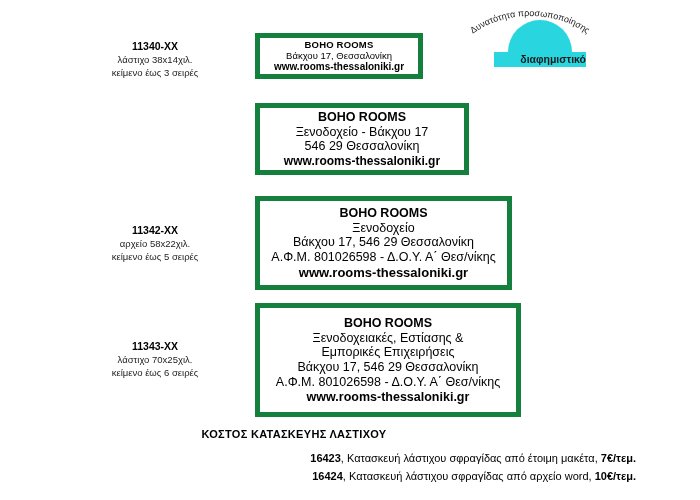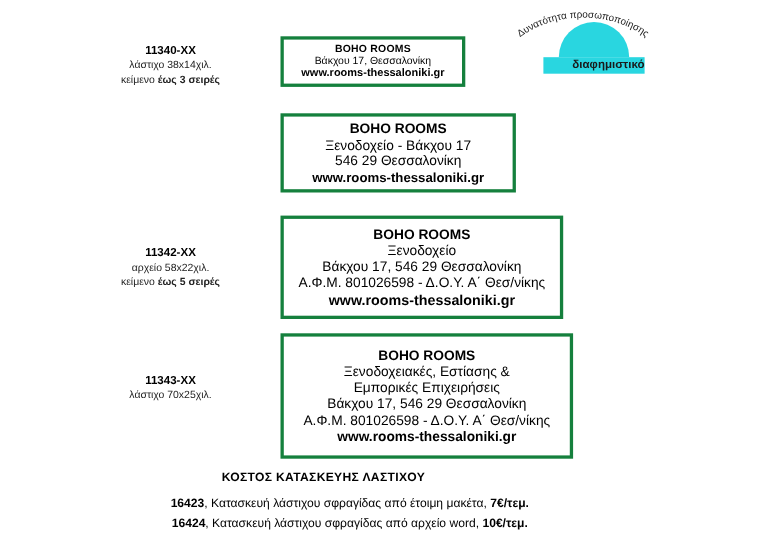--- a/index.html
+++ b/index.html
@@ -82,26 +82,26 @@
     font-weight: bold;
     color: #000;
     line-height: 13px;
   }
   .sub {
     font-size: 9.5px;
     color: #222;
     line-height: 13px;
   }
   .sub b {
-    font-weight: bold;
+    font-weight: normal;
   }
 
   .stamp {
     position: absolute;
-    border: 3px solid #15803d;
+    border: 5px solid #15803d;
     background: #fff;
     box-sizing: border-box;
     text-align: center;
     display: flex;
     flex-direction: column;
     justify-content: center;
   }
   .stamp .line {
     line-height: 1.18;
   }
@@ -143,21 +143,21 @@
     width: 588px;
     text-align: center;
     font-size: 11px;
     font-weight: bold;
     letter-spacing: 0.3px;
   }
   .footer-line {
     position: absolute;
     left: 0;
     width: 636px;
-    text-align: center;
+    text-align: right;
     font-size: 11px;
   }
   #footer-line-1 { top: 452px; }
   #footer-line-2 { top: 470px; }
   .footer-line .code-b { font-weight: bold; }
   .footer-line .price { font-weight: bold; }
 </style>
 </head>
 <body>
 
@@ -204,20 +204,21 @@
     <div class="line title">BOHO ROOMS</div>
     <div class="line">Ξενοδοχείο</div>
     <div class="line">Βάκχου 17, 546 29 Θεσσαλονίκη</div>
     <div class="line">Α.Φ.Μ. 801026598 - Δ.Ο.Υ. Α΄ Θεσ/νίκης</div>
     <div class="line web">www.rooms-thessaloniki.gr</div>
   </div>
 
   <div class="code-col" id="codes-4">
     <div class="code">11343-XX</div>
     <div class="sub">λάστιχο 70x25χιλ.</div>
+    <div class="sub"><span>κείμενο </span><b>έως 6 σειρές</b></div>
   </div>
   <div class="stamp" id="stamp-4">
     <div class="line title">BOHO ROOMS</div>
     <div class="line">Ξενοδοχειακές, Εστίασης &amp;</div>
     <div class="line">Εμπορικές Επιχειρήσεις</div>
     <div class="line">Βάκχου 17, 546 29 Θεσσαλονίκη</div>
     <div class="line">Α.Φ.Μ. 801026598 - Δ.Ο.Υ. Α΄ Θεσ/νίκης</div>
     <div class="line web">www.rooms-thessaloniki.gr</div>
   </div>
 

